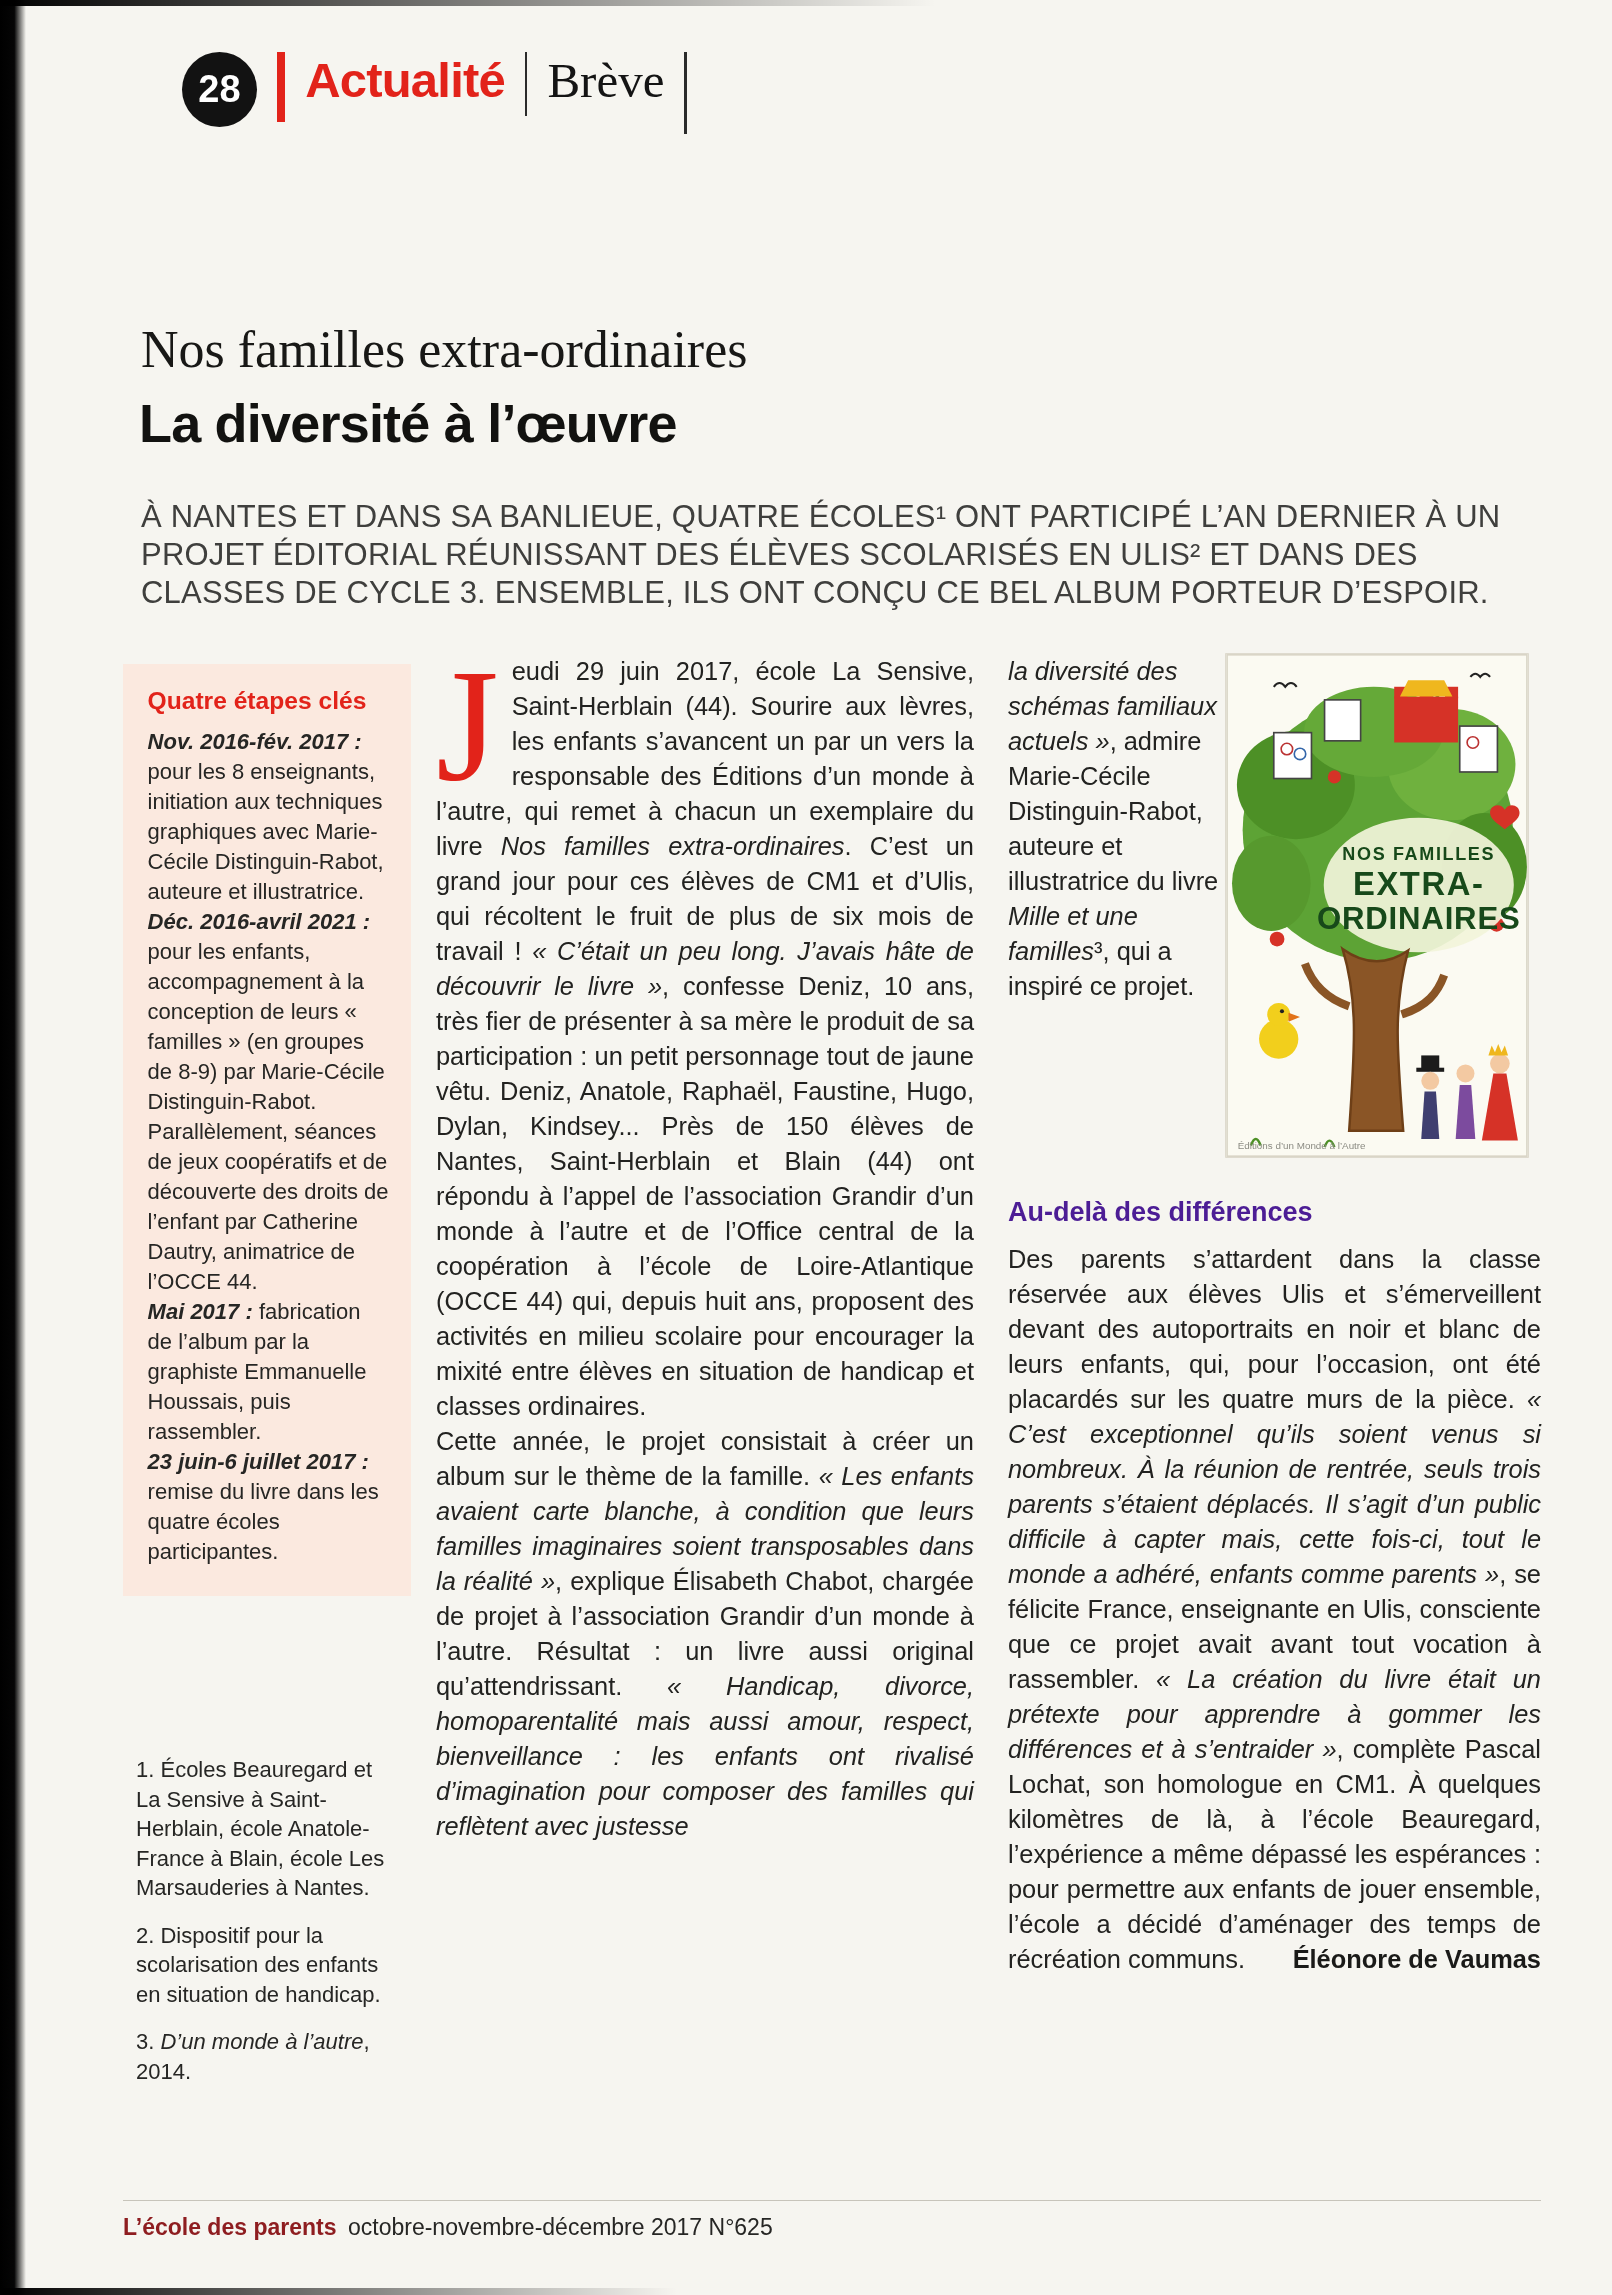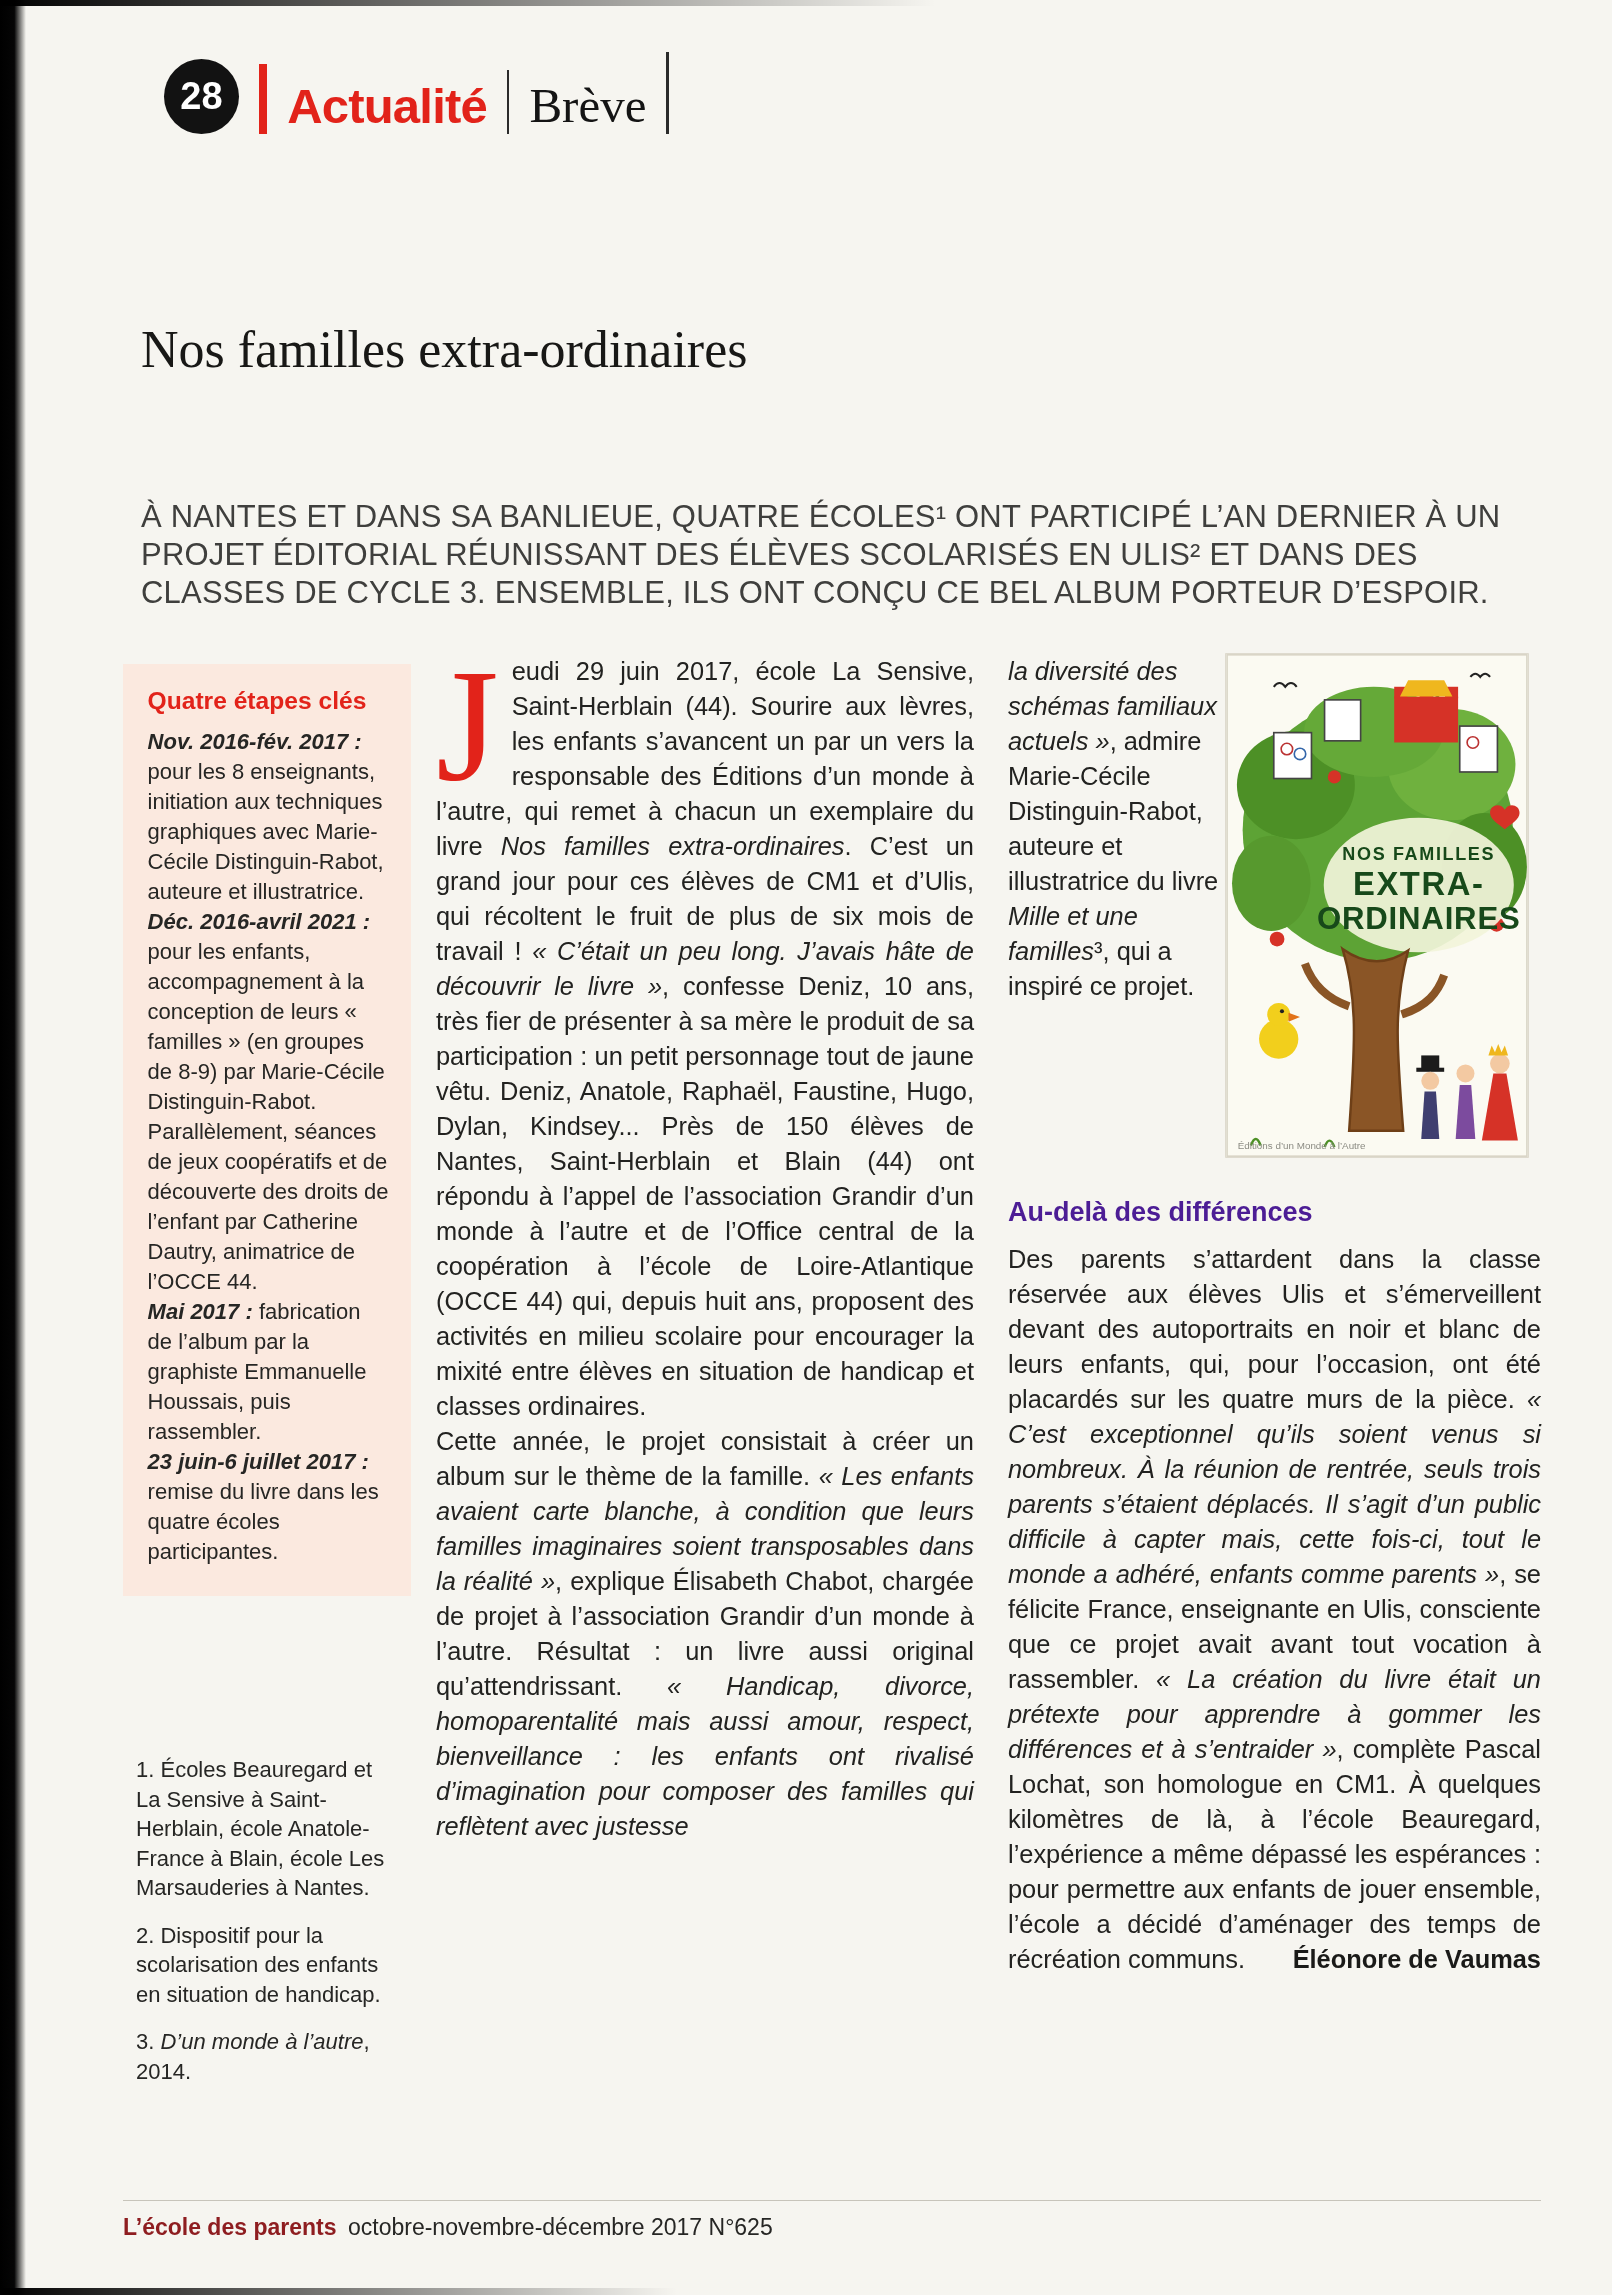--- a/index.html
+++ b/index.html
@@ -10,21 +10,21 @@
     font-family:"Liberation Sans", sans-serif; color:#21211f;
   }
   .scan-left { position:absolute; left:0; top:0; width:26px; height:100%;
     background:linear-gradient(90deg,#000 0%,#050505 55%,rgba(0,0,0,0) 100%); }
   .scan-top { position:absolute; left:0; top:0; width:58%; height:5.7px;
     background:linear-gradient(90deg,#000,rgba(0,0,0,0)); }
   .scan-bottom { position:absolute; left:0; bottom:0; width:42%; height:7.4px;
     background:linear-gradient(90deg,#000,rgba(0,0,0,0)); }
 
   
-  .topbar { position:absolute; left:164px; top:52px; display:flex; align-items:flex-end; gap:20px; height:82px; }
+  .topbar { position:absolute; left:182px; top:52px; display:flex; align-items:flex-start; gap:20px; height:82px; }
   .badge { width:75px; height:75px; border-radius:50%; background:#121212; color:#fff;
     display:flex; align-items:center; justify-content:center; font-size:38px; font-weight:700; }
   .redbar { width:8.2px; height:70px; background:#e2231a; }
   .section-label { font-size:49px; font-weight:700; color:#e2231a; letter-spacing:-0.8px; }
   .vline { width:2.5px; height:64px; background:#2b2b2b; }
   .vline.tall { height:82px; }
   .rubric-label { font-family:"Liberation Serif", serif; font-size:49px; color:#141414; }
 
   
   .kicker { position:absolute; left:141px; top:320px; font-family:"Liberation Serif", serif;
@@ -84,20 +84,21 @@
       <span>28</span>
     </div>
     <div class="redbar"></div>
     <span class="section-label">Actualité</span>
     <div class="vline"></div>
     <span class="rubric-label">Brève</span>
     <div class="vline tall"></div>
   </header>
 
   <h2 class="kicker">Nos familles extra-ordinaires</h2>
+  <h1 class="big-title">La diversité à l’œuvre</h1>
   <p class="lede">À NANTES ET DANS SA BANLIEUE, QUATRE ÉCOLES¹ ONT PARTICIPÉ L’AN DERNIER À UN PROJET ÉDITORIAL RÉUNISSANT DES ÉLÈVES SCOLARISÉS EN ULIS² ET DANS DES CLASSES DE CYCLE 3. ENSEMBLE, ILS ONT CONÇU CE BEL ALBUM PORTEUR D’ESPOIR.</p>
 
   <aside class="sidebar">
     <h3 class="sidebar-title">Quatre étapes clés</h3>
     <div class="step"><span class="rt-bi">Nov. 2016-fév. 2017 : </span><span>pour les 8 enseignants, initiation aux techniques graphiques avec Marie-Cécile Distinguin-Rabot, auteure et illustratrice.</span></div>
     <div class="step"><span class="rt-bi">Déc. 2016-avril 2021 : </span><span>pour les enfants, accompagnement à la conception de leurs « familles » (en groupes de 8-9) par Marie-Cécile Distinguin-Rabot. Parallèlement, séances de jeux coopératifs et de découverte des droits de l’enfant par Catherine Dautry, animatrice de l’OCCE 44.</span></div>
     <div class="step"><span class="rt-bi">Mai 2017 : </span><span>fabrication de l’album par la graphiste Emmanuelle Houssais, puis rassembler.</span></div>
     <div class="step"><span class="rt-bi">23 juin-6 juillet 2017 : </span><span>remise du livre dans les quatre écoles participantes.</span></div>
   </aside>
 

